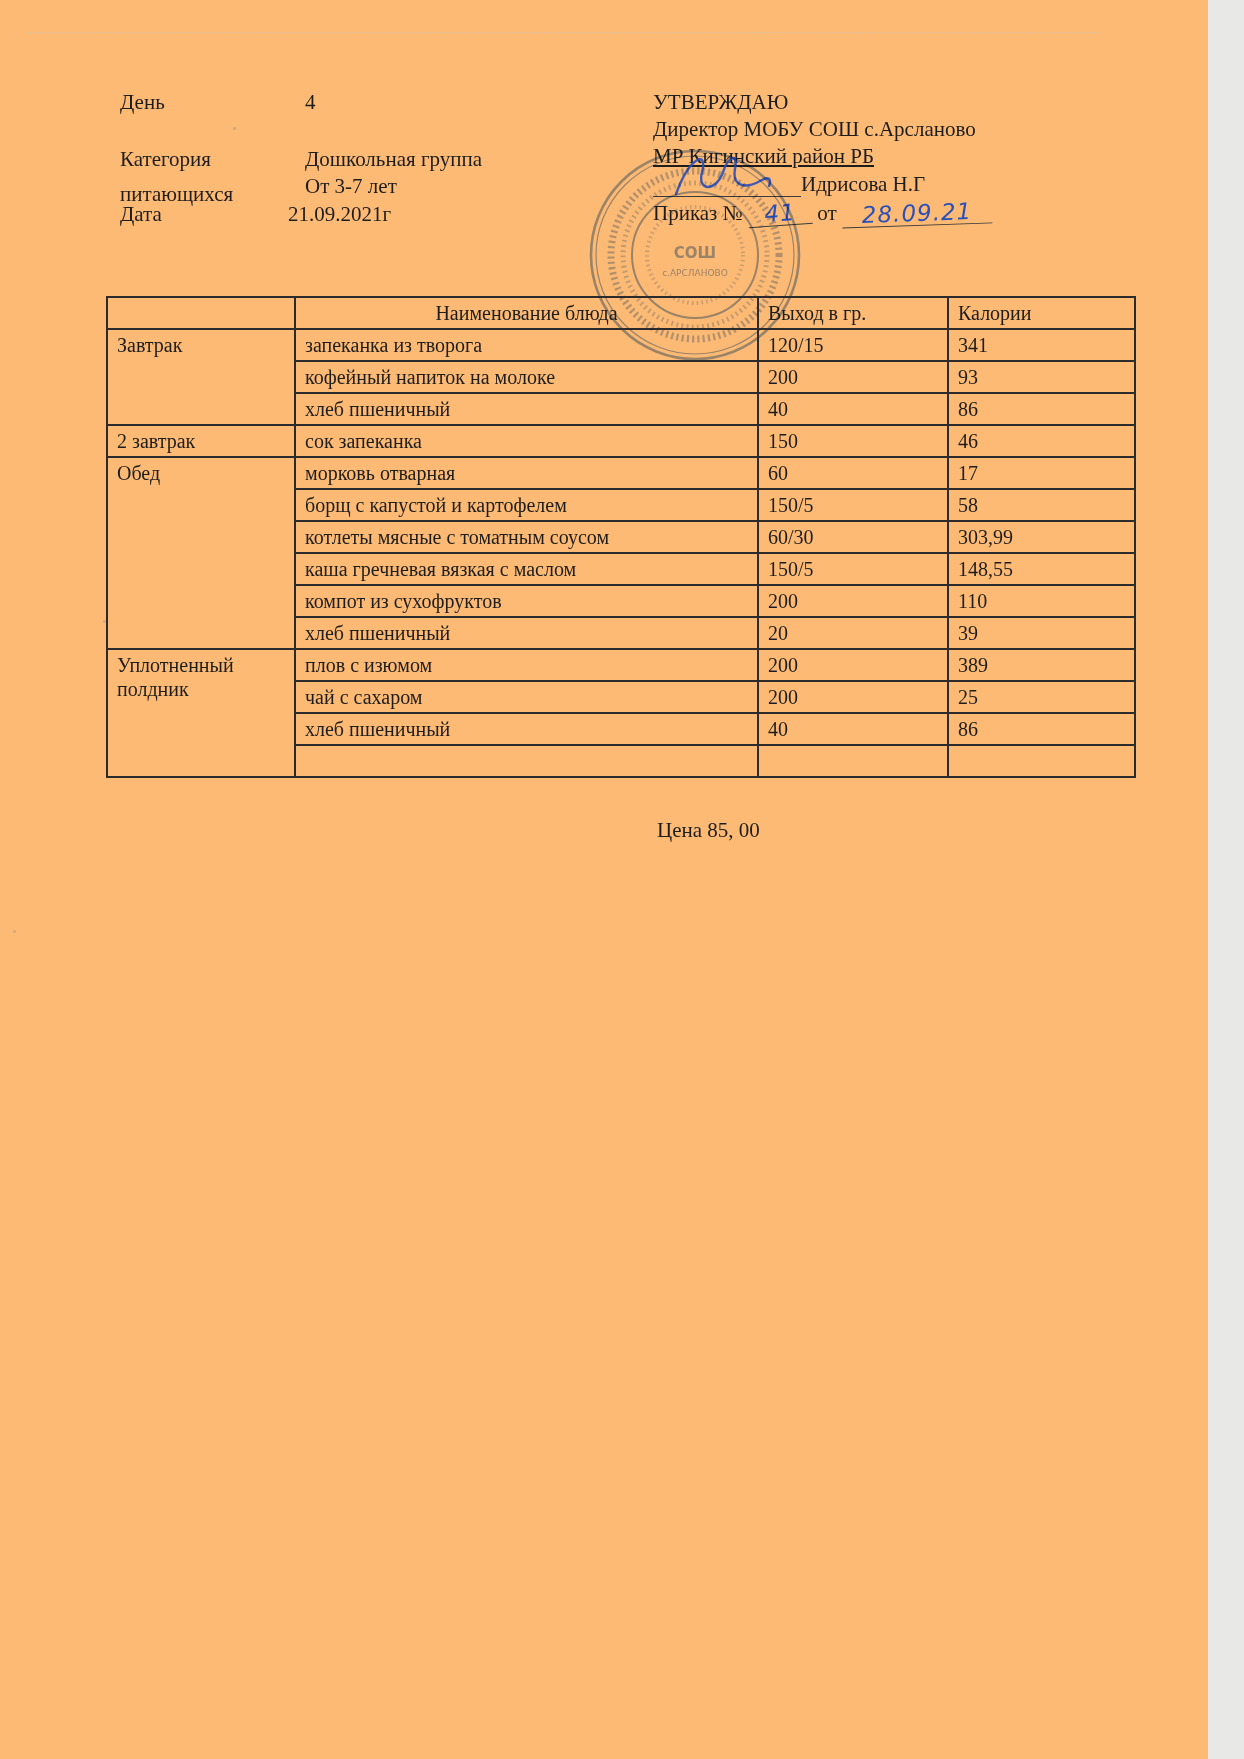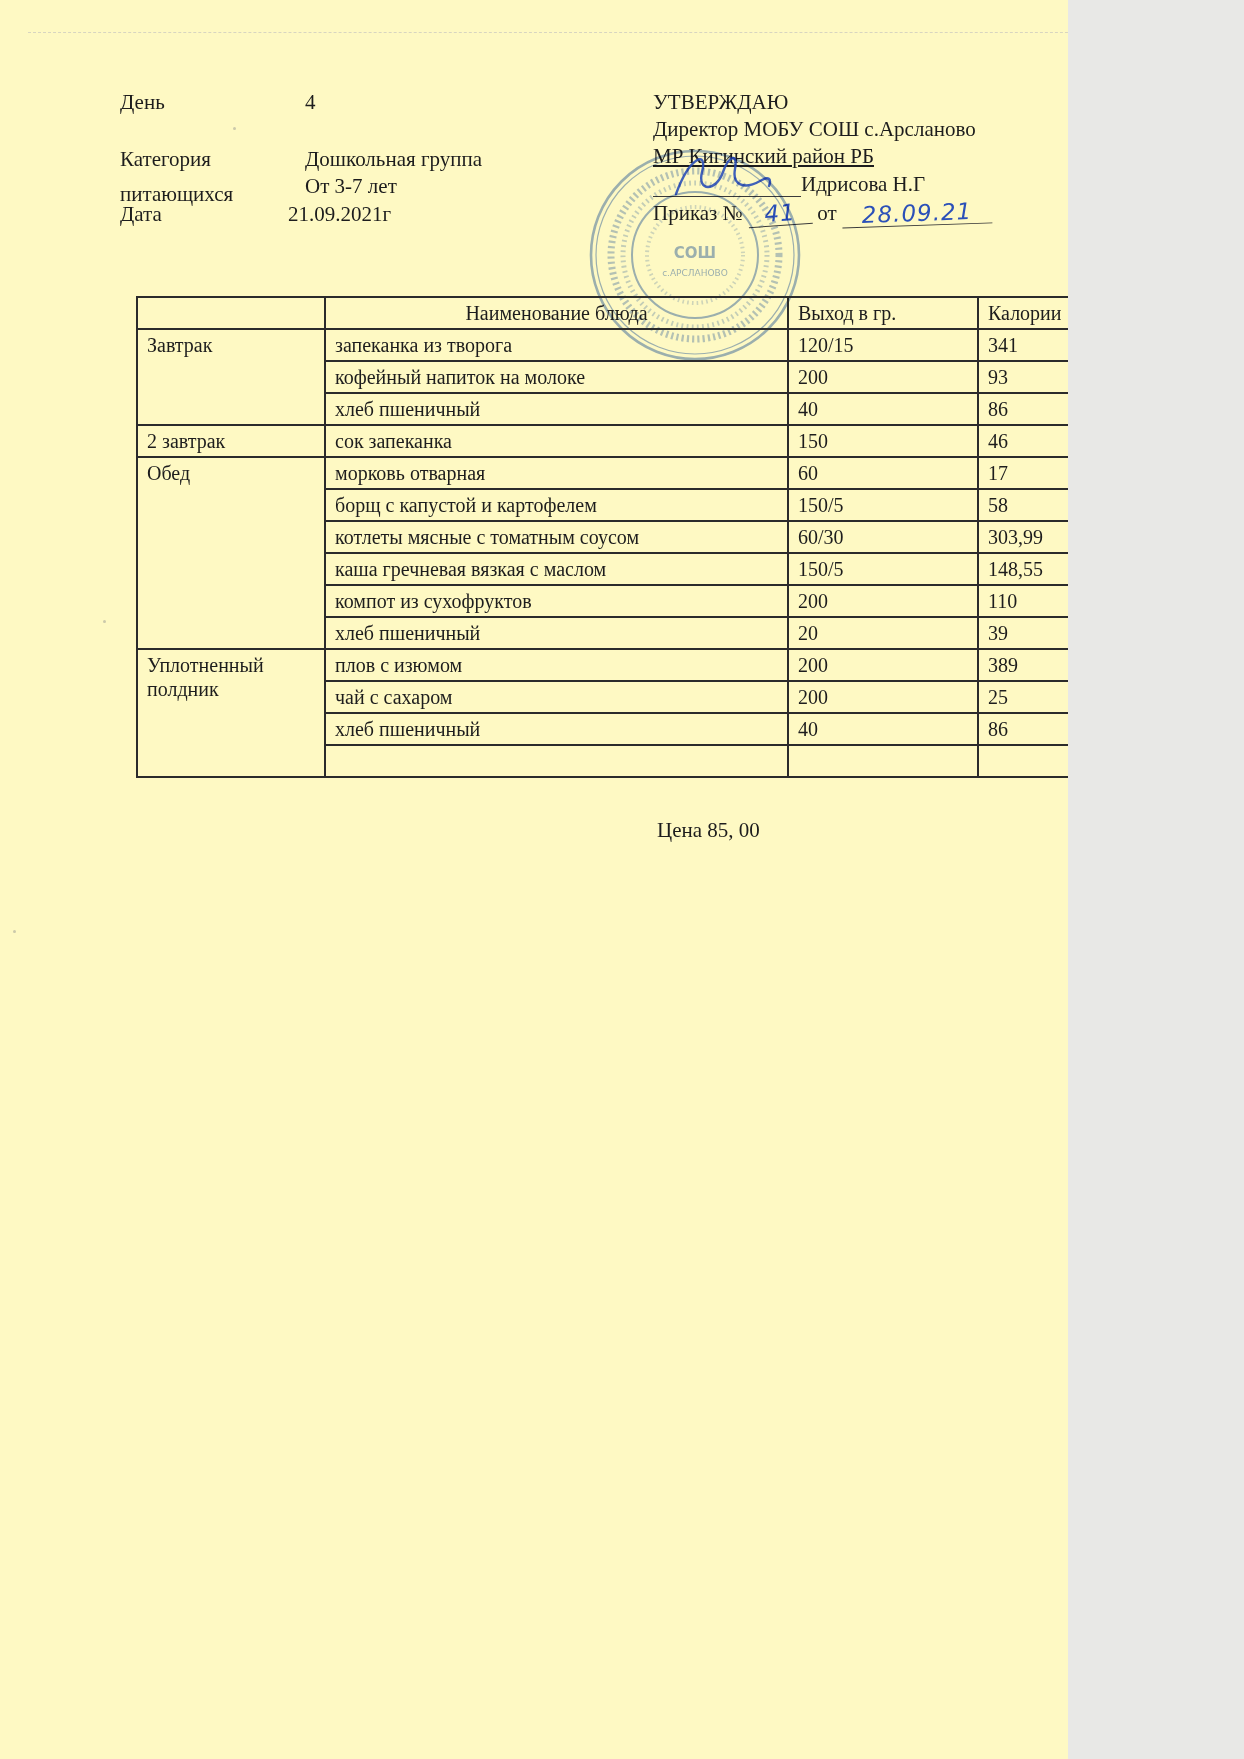--- a/index.html
+++ b/index.html
@@ -1,19 +1,19 @@
 <!DOCTYPE html>
 <html><head>
 <meta charset="utf-8">
 <style>
   html,body{margin:0;padding:0;background:#e8e8e6;}
   .page{
     position:relative;
-    width:1068px;height:1759px;
-    background:#fef9c3;
+    width:1208px;height:1759px;
+    background:#fdba74;
     font-family:"Liberation Serif","DejaVu Serif",serif;
     color:#1d1d1d;
     overflow:hidden;
   }
   .abs{position:absolute;}
   .t{font-size:21px;line-height:1.2;white-space:nowrap;}
   
   .scanline{border-top:1px dashed #c8c7c0;opacity:.7;}
   .speck{width:3px;height:3px;background:#9a9a94;border-radius:50%;opacity:.5;}
   
@@ -105,21 +105,21 @@
     <circle cx="109" cy="109" r="99" fill="none" stroke="#4a74cc" stroke-width="1.2"></circle>
     <circle cx="109" cy="109" r="63" fill="none" stroke="#4a74cc" stroke-width="2"></circle>
 
     <circle cx="109" cy="109" r="84" fill="none" stroke="#4a74cc" stroke-width="7" stroke-dasharray="2.2 3.1" opacity="0.75"></circle>
     <circle cx="109" cy="109" r="72" fill="none" stroke="#4a74cc" stroke-width="5" stroke-dasharray="1.8 3.4" opacity="0.6"></circle>
     <circle cx="109" cy="109" r="48" fill="none" stroke="#4a74cc" stroke-width="4" stroke-dasharray="1.6 3.2" opacity="0.5"></circle>
     <text x="109" y="112" text-anchor="middle" font-size="15" font-weight="bold">СОШ</text>
     <text x="109" y="130" text-anchor="middle" font-size="9">с.АРСЛАНОВО</text>
   </svg>
 
-  <div class="abs" style="left:136px;top:296px;">
+  <div class="abs" style="left:106px;top:296px;">
     <table class="menu">
       <tbody>
         <tr class="hdr">
           <td class="c-meal"></td>
           <td class="c-dish center">Наименование блюда</td>
           <td class="c-out">Выход в гр.</td>
           <td class="c-cal">Калории</td>
         </tr>
 
         <tr>

